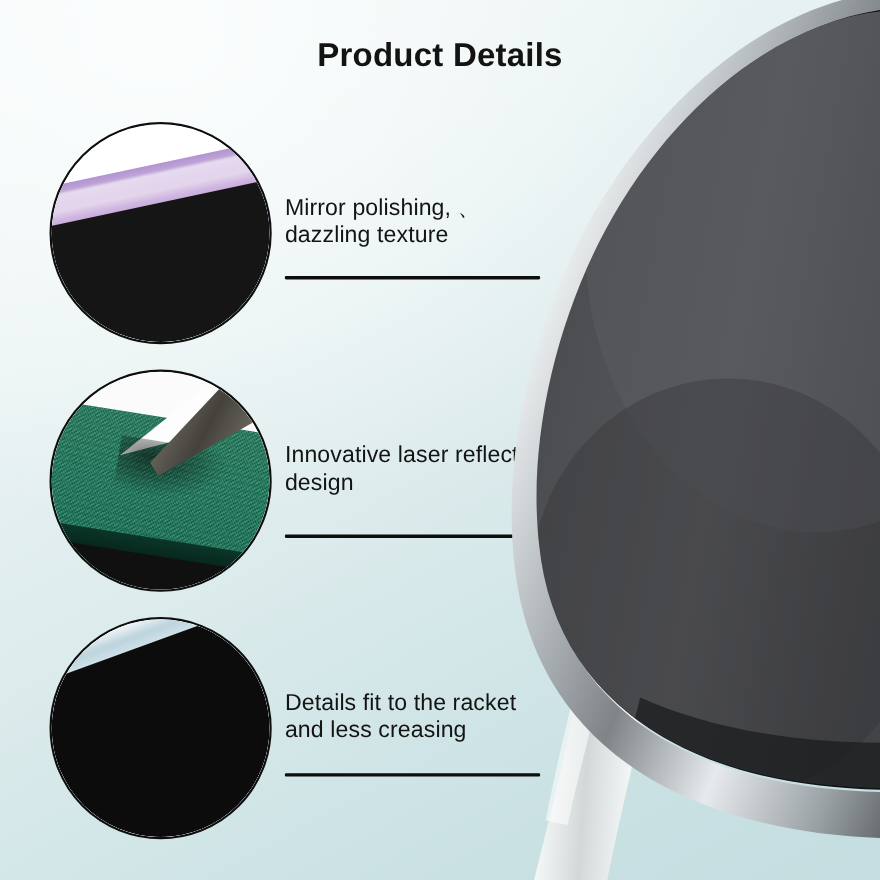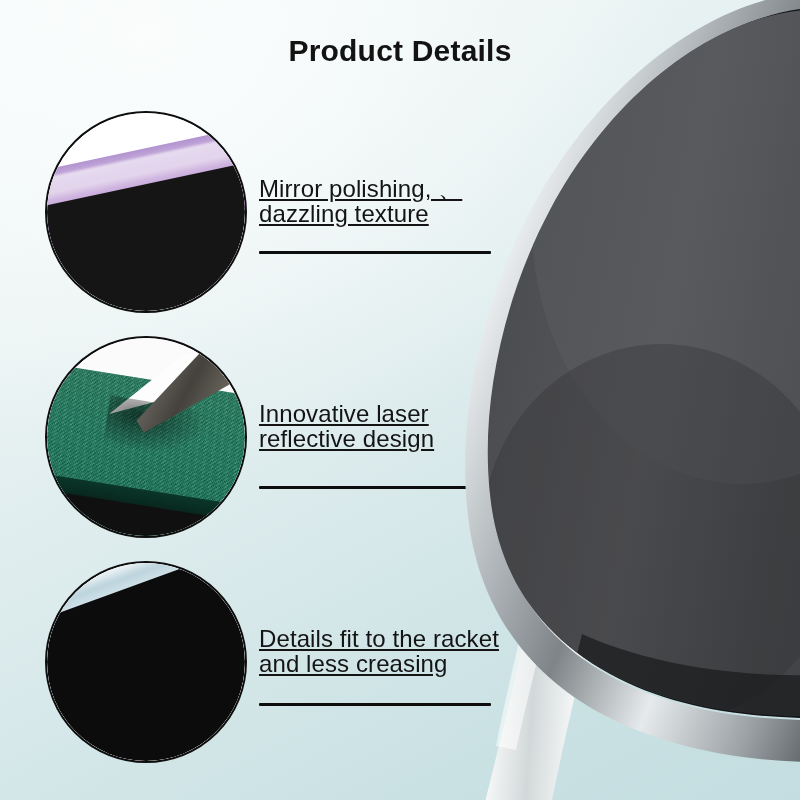--- a/index.html
+++ b/index.html
@@ -183,25 +183,24 @@
   }
 
   
   .caption {
     position: absolute;
     left: 259px;
     top: 68px;
     width: 245px;
   }
   .caption-text {
-    font-size: 24px;
+    font-size: 21px;
     line-height: 25px;
     color: #141414;
     letter-spacing: 0.1px;
-    text-decoration: underline;
   }
   .caption-rule {
     position: absolute;
     left: 259px;
     width: 232px;
     height: 3px;
     background: #0d0d0d;
     border-radius: 1px;
   }
   #rule-0 { top: 143px; }

